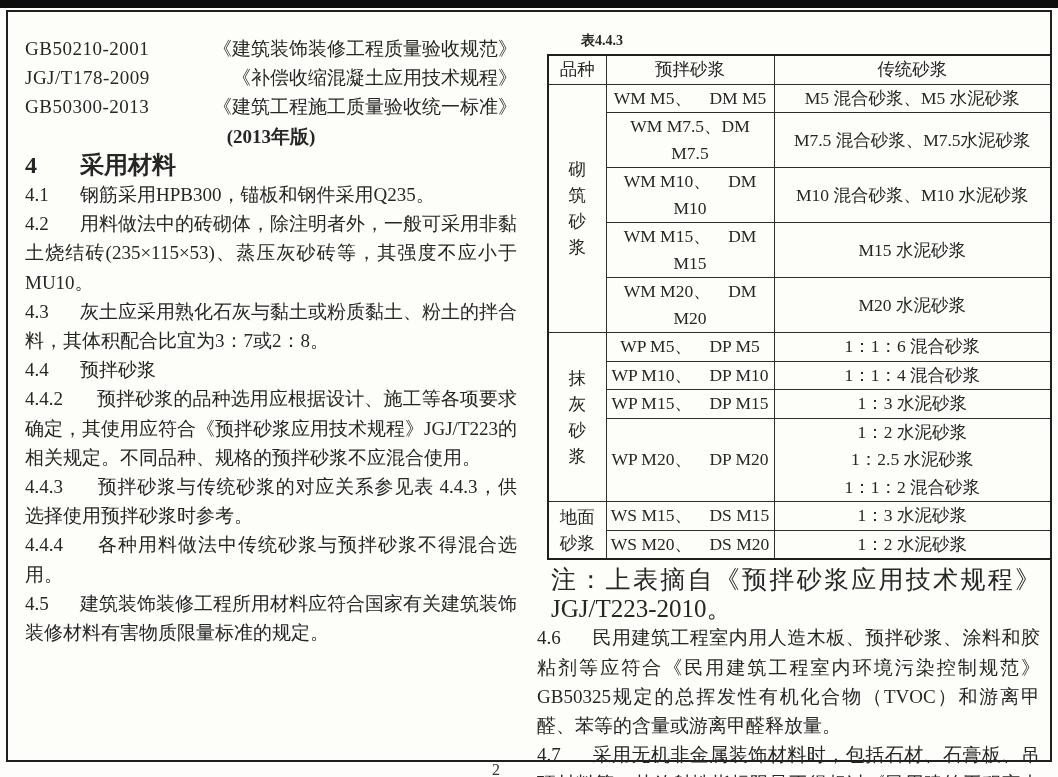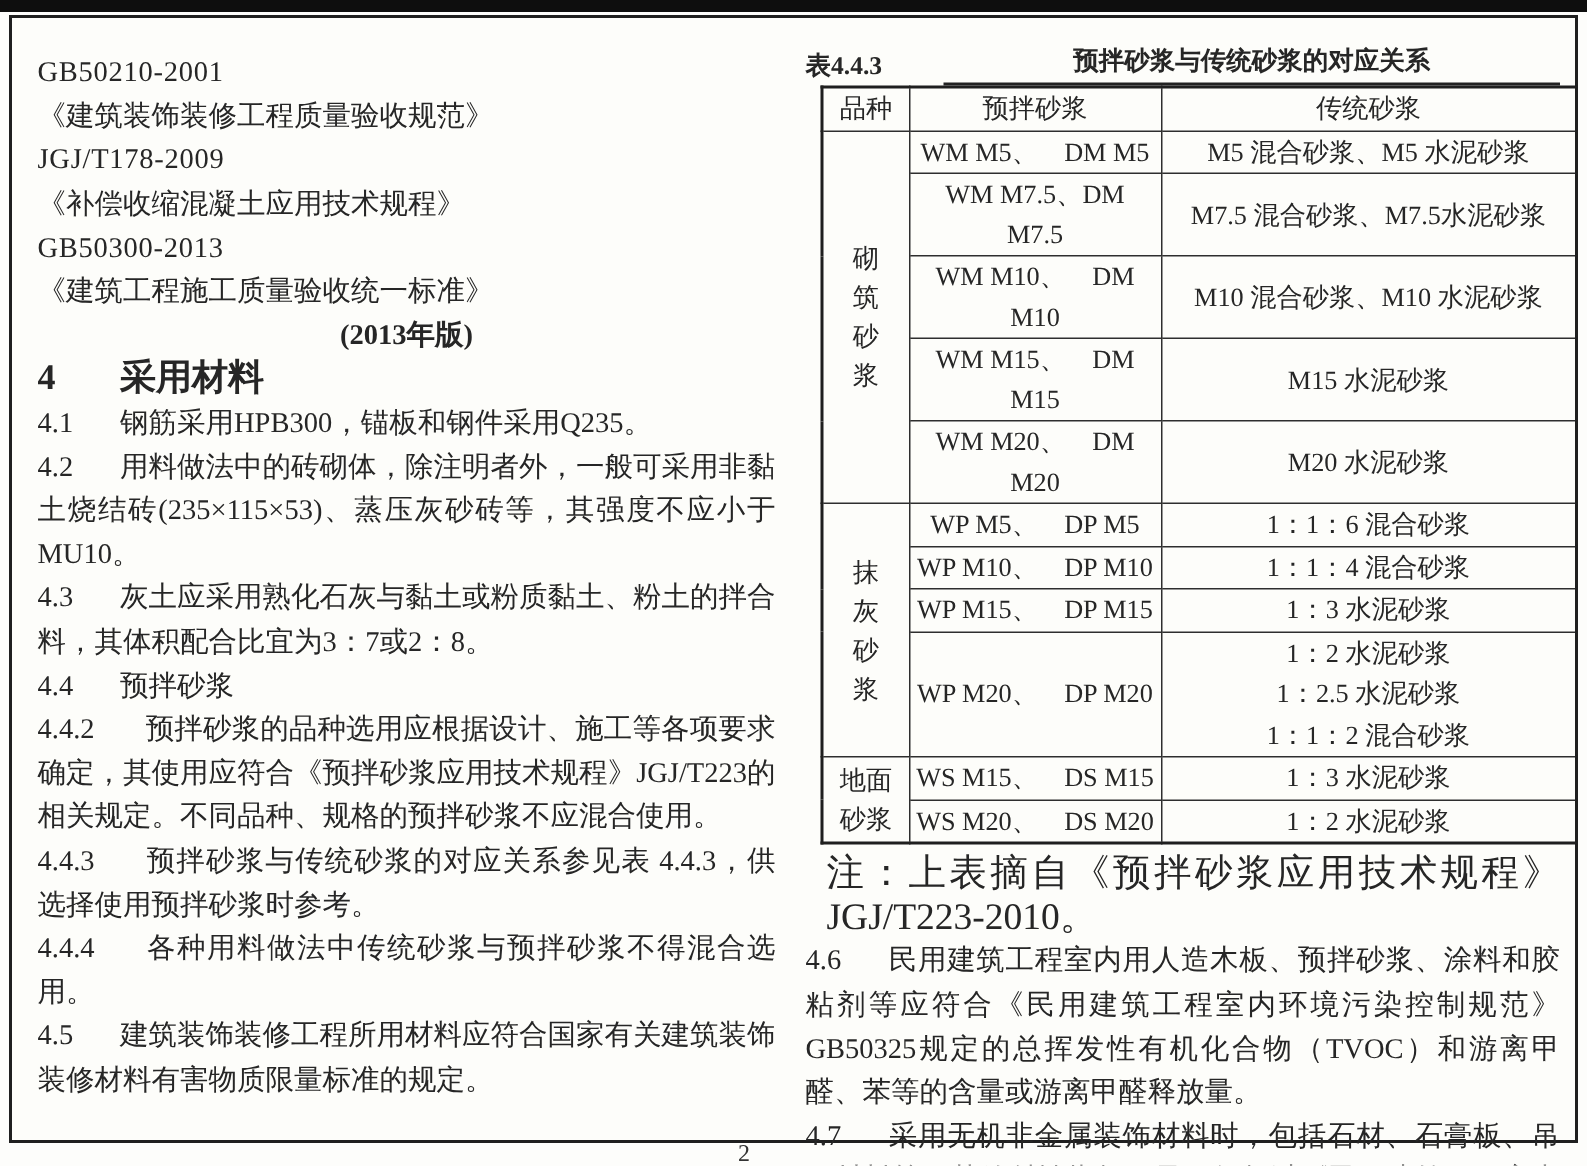--- a/index.html
+++ b/index.html
@@ -8,31 +8,31 @@
     background:#fdfdfb;color:#262626;
     font-family:"Liberation Serif","DejaVu Serif",serif;
   }
   .top-bar{position:absolute;left:0;top:0;width:1058px;height:8px;background:#0e0e0e;}
   .frame{
     position:absolute;left:6px;top:10px;width:1042px;height:748px;
     border:2.5px solid #1f1f1f;background:#fdfdfa;
   }
   
   .col-left{position:absolute;left:25px;top:34px;width:492px;font-size:19px;line-height:29.2px;}
-  .ref-row{display:flex;justify-content:space-between;white-space:nowrap;flex-direction:column;}
+  .ref-row{display:flex;justify-content:space-between;white-space:nowrap;}
   .ref-code{letter-spacing:.5px;}
   .edition{text-align:center;font-weight:bold;}
   .sec-heading{margin:0;font-weight:bold;font-size:24px;}
   .clause{margin:0;text-align:justify;}
   .clause .cnum{display:inline-block;min-width:55px;}
   .clause .cnum.sub{min-width:72px;}
   .sec-heading .cnum{display:inline-block;min-width:55px;font-weight:bold;}
   
   .col-right{position:absolute;left:537px;top:28px;width:503px;font-size:19px;line-height:29.2px;}
-  .tbl-caption{display:flex;align-items:flex-end;font-weight:bold;font-size:17px;line-height:26px;}
+  .tbl-caption{display:flex;align-items:flex-end;font-weight:bold;font-size:14px;line-height:26px;margin-left:44px;}
   .tbl-caption .cap-label{width:92px;}
   .tbl-caption .cap-title{flex:1;text-align:center;border-bottom:2px solid #222;padding-bottom:1px;}
   table.mortar{border-collapse:collapse;width:503px;margin-top:0;table-layout:fixed;
     font-size:17.5px;line-height:27px;margin-left:10px;}
   table.mortar th,table.mortar td{
     border:1.2px solid #2e2e2e;text-align:center;vertical-align:middle;
     padding:0 3px;height:27.5px;font-weight:normal;overflow:hidden;
   }
   table.mortar{border:2px solid #1f1f1f;}
   table.mortar col.c1{width:58px;}
@@ -94,21 +94,20 @@
   </p>
   <p class="clause">
     <span class="cnum">4.5</span><span>建筑装饰装修工程所用材料应符合国家有关建筑装饰装修材料有害物质限量标准的规定。</span>
   </p>
 </div>
 
 <div class="col-right">
 
   <div class="tbl-caption">
     <span class="cap-label">表4.4.3</span>
-    <span class="cap-title">预拌砂浆与传统砂浆的对应关系</span>
   </div>
 
   <table class="mortar">
     <colgroup>
         <col class="c1">
         <col class="c2">
         <col class="c3">
       </colgroup>
     <tbody>
         <tr>

